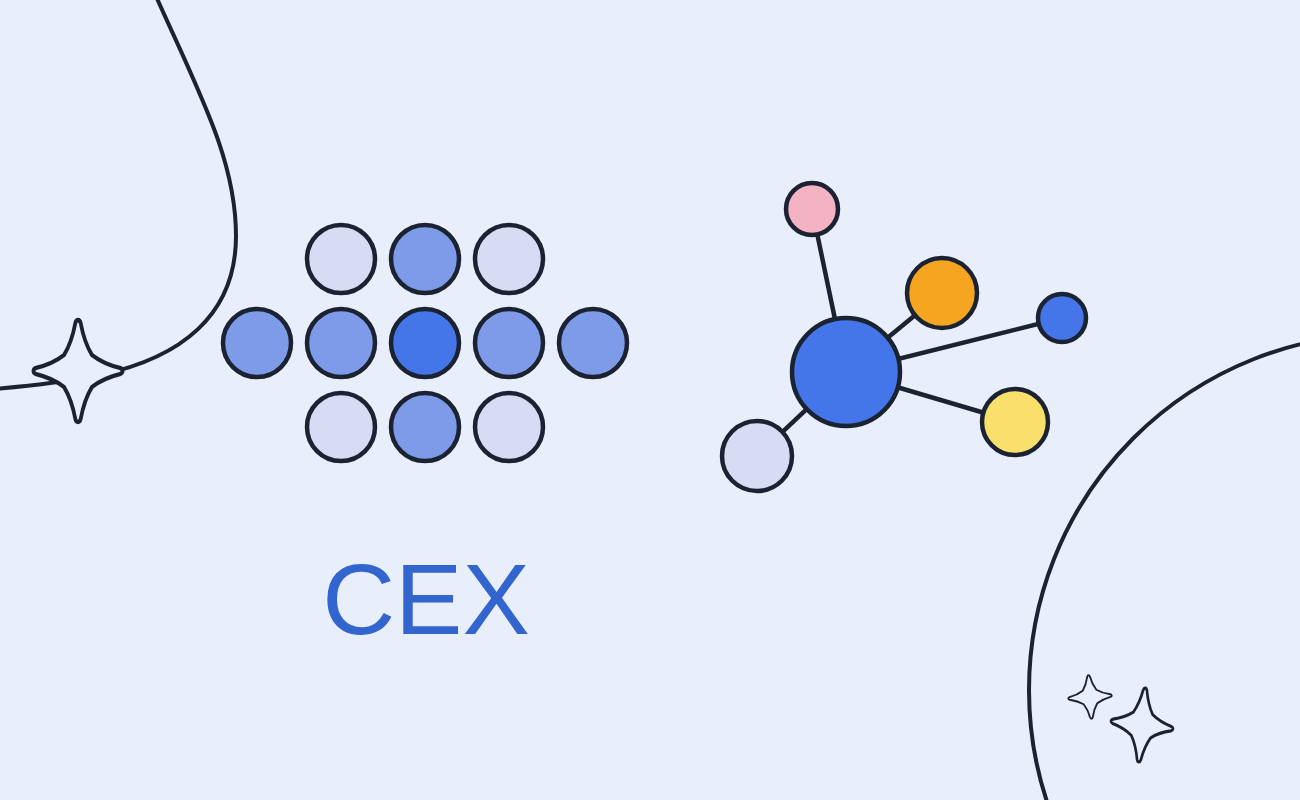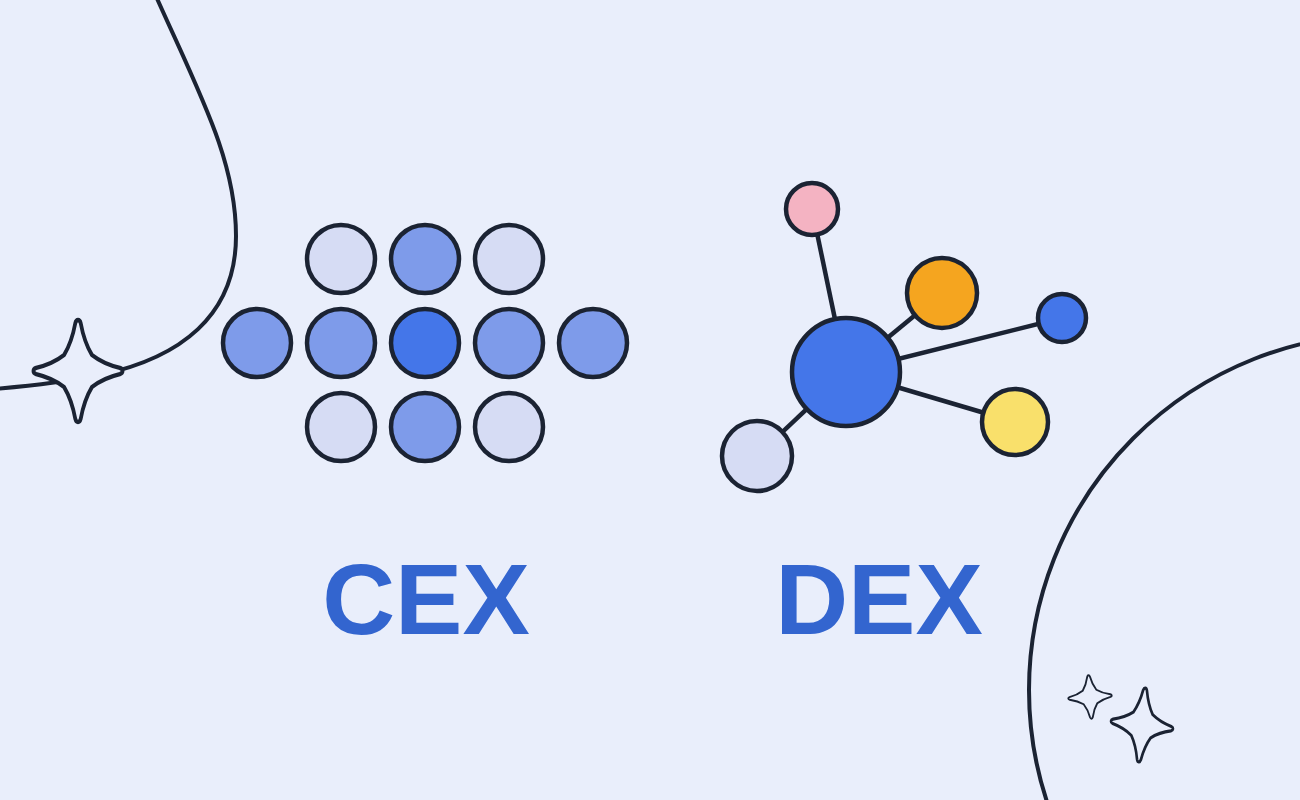--- a/index.html
+++ b/index.html
@@ -23,21 +23,21 @@
   .stage{position:absolute;inset:0;}
   svg.scene{position:absolute;left:0;top:0;}
   .deco{fill:none;stroke:var(--outline);stroke-width:4;}
   .sparkle{fill:var(--background);stroke:var(--outline);stroke-width:4.2;stroke-linejoin:round;vector-effect:non-scaling-stroke;}
   .node{stroke:var(--outline);stroke-width:4.5;}
   .edge{stroke:var(--outline);stroke-width:4.5;}
   .label{
     position:absolute;
     transform:translateX(-50%);
     font-size:101px;
-    font-weight:bold;
+    font-weight:normal;
     letter-spacing:0px;
     line-height:1;
     color:var(--label-blue);
     user-select:none;
     white-space:nowrap;
   }
   #cex-label{left:426px;top:549px;}
   #dex-label{left:879px;top:549px;}
 </style>
 </head>
@@ -96,14 +96,13 @@
         <circle cx="846" cy="372" r="54" fill="#4476E9" class="node"></circle>
         <circle cx="812" cy="209" r="26" fill="#F4B3C2" class="node"></circle>
         <circle cx="942" cy="293" r="35" fill="#F5A51F" class="node"></circle>
         <circle cx="1062" cy="318" r="24" fill="#4476E9" class="node"></circle>
         <circle cx="1015" cy="422" r="33" fill="#F9E06B" class="node"></circle>
         <circle cx="757" cy="456" r="35" fill="#D6DCF4" class="node"></circle>
       </g>
   </svg>
 
   <div class="label" id="cex-label">CEX</div>
-  <div class="label" id="dex-label">DEX</div>
 </div>
 
 </body></html>

